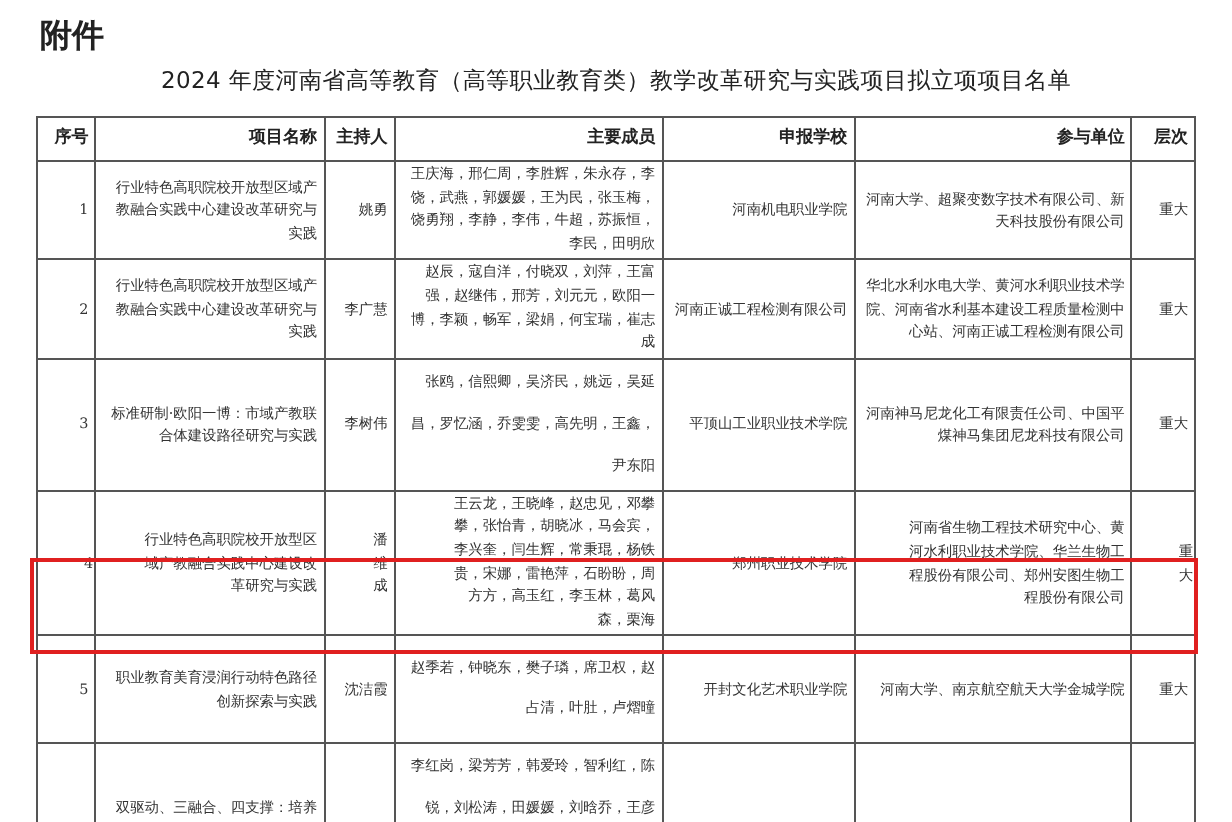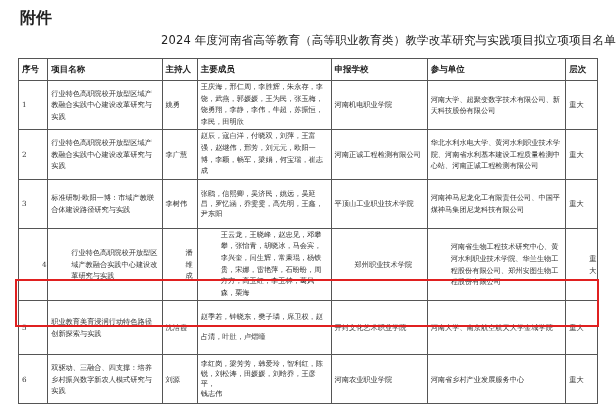--- a/index.html
+++ b/index.html
@@ -5,29 +5,29 @@
   html, body { margin: 0; padding: 0; background: #ffffff; }
   body {
     width: 616px; height: 411px; overflow: hidden; position: relative;
     font-family: "DejaVu Sans", "Liberation Sans", sans-serif; color: #1a1a1a;
   }
   .attach {
     position: absolute; left: 20px; top: 8px;
     font-size: 16px; font-weight: bold; color: #222;
   }
   .title {
-    position: absolute; left: 0; width: 616px; top: 33px; text-align: right;
+    position: absolute; left: 0; width: 616px; top: 33px; text-align: center;
     font-size: 11.5px; color: #222; letter-spacing: 0.2px;
   }
   table {
     position: absolute; left: 18px; top: 58px;
     border-collapse: collapse; table-layout: fixed; width: 580px;
   }
   td, th {
-    border: 1px solid #555; text-align: left; vertical-align: middle;
+    border: 1px solid #555; text-align: right; vertical-align: middle;
     font-size: 7.2px; line-height: 11.6px; padding: 1px 3px; color: #333;
     font-family: "DejaVu Serif", "Liberation Serif", serif;
     word-break: break-all;
   }
   th {
     font-family: "DejaVu Sans", "Liberation Sans", sans-serif;
     font-weight: bold; font-size: 8.5px; height: 19px; color: #222;
   }
   th.seq { font-weight: bold; }
   .c-seq { width: 24px; }
@@ -41,21 +41,21 @@
   tr.r1 td { height: 46px; }
   tr.r2 td { height: 46px; }
   tr.r3 td { height: 46px; }
   tr.r4 td { height: 61px; padding-left: 23px; }
   tr.r5 td { height: 51px; }
   tr.r6 td { height: 46px; }
   .highlight {
     position: absolute; left: 15px; top: 279px; width: 584px; height: 48px;
     border: 2px solid #e02020; box-sizing: border-box; pointer-events: none;
   }
-  .spread { line-height: 10px; }
+  .spread { line-height: 21px; }
 </style>
 </head>
 <body>
 
 <div class="attach">附件</div>
 <div class="title">2024 年度河南省高等教育（高等职业教育类）教学改革研究与实践项目拟立项项目名单</div>
 
 <table>
   <colgroup>
     <col class="c-seq">

